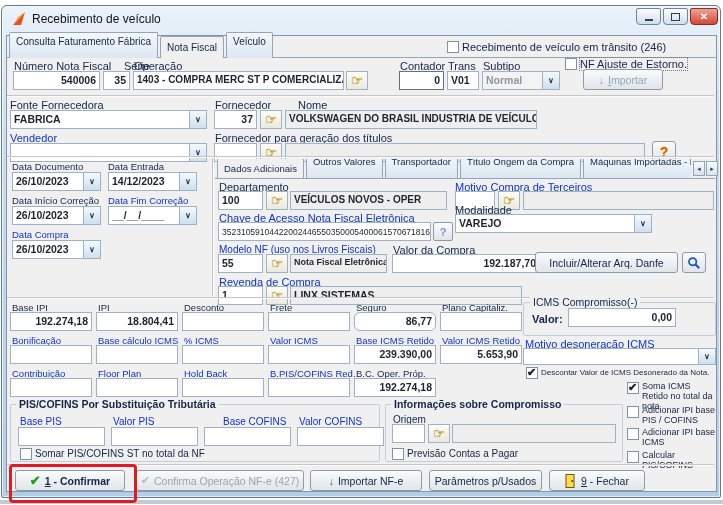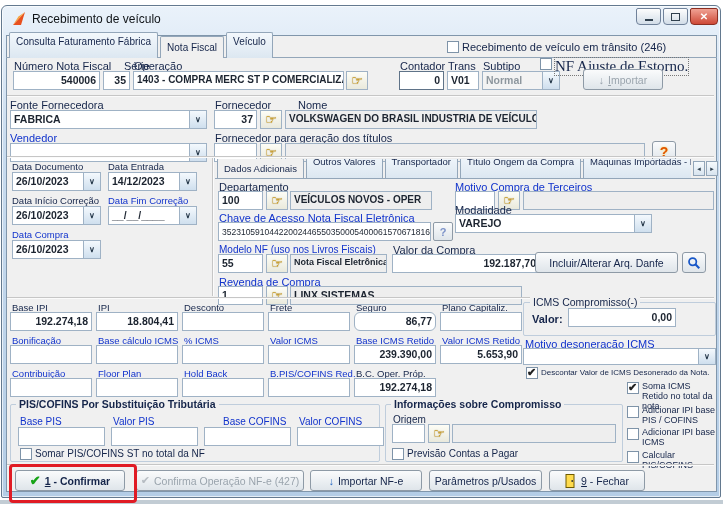--- a/index.html
+++ b/index.html
@@ -109,21 +109,21 @@
   <div class="fld" style="left:133px;top:71px;width:211px;font-size:10px;">1403 - COMPRA MERC ST P COMERCIALIZAÇ</div>
   <div class="pick" style="left:346px;top:71px;">
       <span class="hand">☞</span>
     </div>
   <div class="lbl" style="left:400px;top:60px;">Contador</div>
   <div class="fld num" style="left:399px;top:71px;width:45px;border-color:#5f7388;">0</div>
   <div class="lbl" style="left:448px;top:60px;">Trans</div>
   <div class="fld" style="left:447px;top:71px;width:32px;">V01</div>
   <div class="lbl" style="left:483px;top:60px;">Subtipo</div>
   <div class="fld combo dis" style="left:482px;top:71px;width:78px;"><span>Normal</span><span class="ar">∨</span></div>
-  <div class="cbx" style="left:540px;top:58px;font-size:15px;font-family:Liberation Serif, serif;">
+  <div class="cbx" style="left:565px;top:58px;font-size:11px;">
     <span class="cb"></span>
     <span style="outline:1px dotted #777;">NF Ajuste  de Estorno.</span>
   </div>
   <div class="btn dis" style="left:583px;top:69px;width:80px;">
     <span style="color:#9aa4ad;font-weight:bold;">↓</span>
     <span class="accel">Importar</span>
   </div>
 
   <div class="sep" style="left:7px;top:95px;width:707px;"></div>
 
@@ -174,21 +174,21 @@
     <div class="sarr">◂</div>
     <div class="sarr">▸</div>
   </div>
   <div class="tabline" style="left:215px;top:178px;width:500px;"></div>
 
   <div class="lbl" style="left:219px;top:181px;">Departamento</div>
   <div class="fld" style="left:218px;top:191px;width:45px;">100</div>
   <div class="pick" style="left:266px;top:191px;">
       <span class="hand">☞</span>
     </div>
-  <div class="fld ro" style="left:290px;top:191px;width:142px;font-size:10px;">VEÍCULOS NOVOS - OPER</div>
+  <div class="fld ro" style="left:290px;top:191px;width:157px;font-size:10px;">VEÍCULOS NOVOS - OPER</div>
   <div class="lbl b" style="left:455px;top:181px;">Motivo Compra de Terceiros</div>
   <div class="fld" style="left:455px;top:191px;width:40px;"></div>
   <div class="pick" style="left:498px;top:191px;">
       <span class="hand">☞</span>
     </div>
   <div class="fld ro" style="left:523px;top:191px;width:191px;"></div>
 
   <div class="lbl b" style="left:219px;top:212px;">Chave de Acesso Nota Fiscal Eletrônica</div>
   <div class="fld chave" style="left:218px;top:222px;width:213px;">35231059104422002446550350005400061570671816</div>
   <div class="btn dis" style="left:433px;top:222px;width:20px;height:19px;border-radius:2px;">

